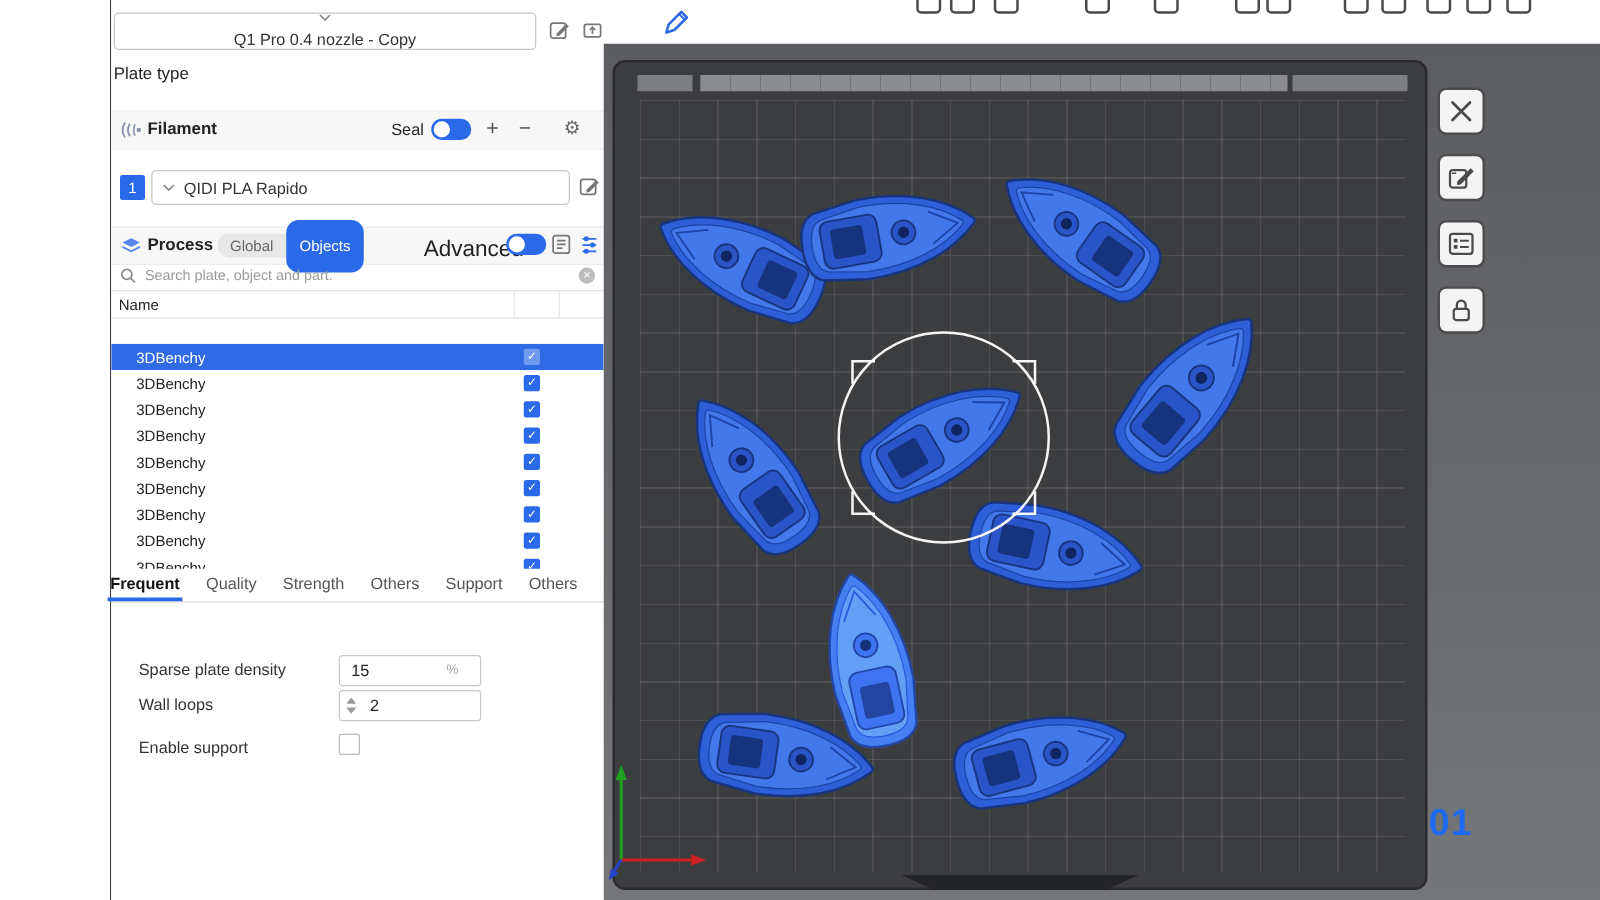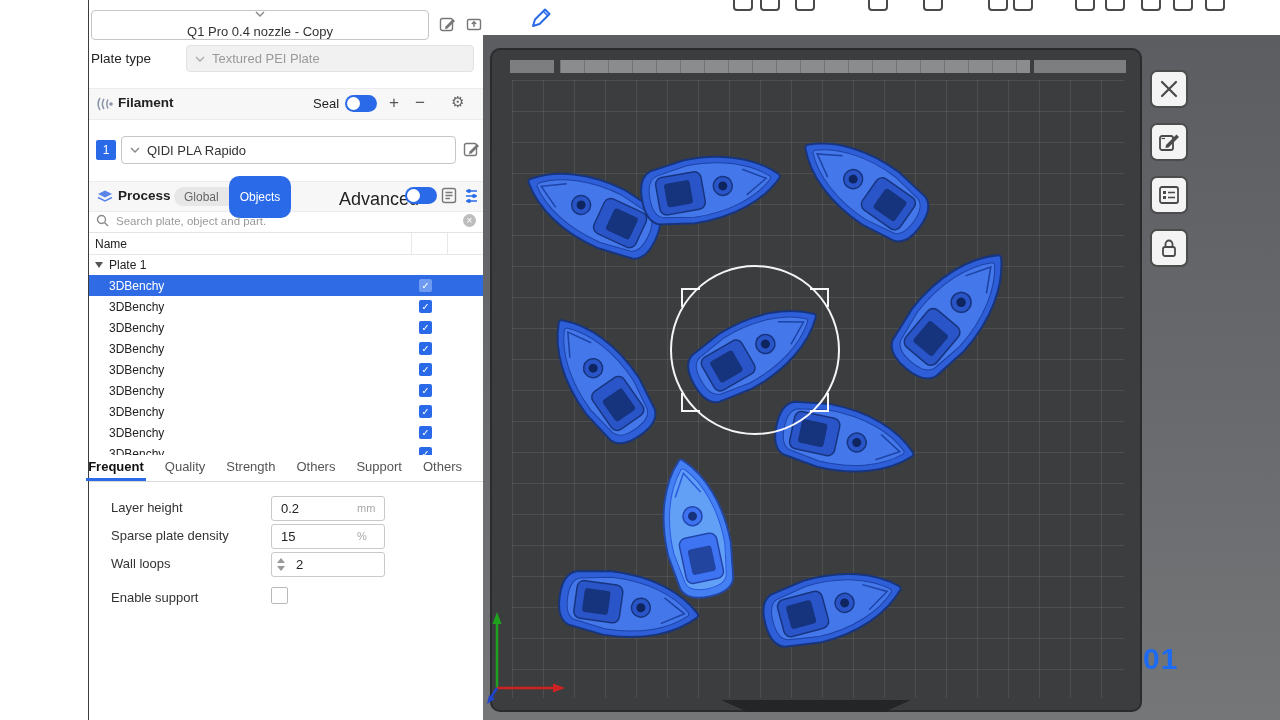--- a/index.html
+++ b/index.html
@@ -137,26 +137,20 @@
         </svg>
     </button>
     <button class="icon-btn sync-preset">
       <svg width="18" height="18">
           <rect x="2.5" y="4.5" width="13" height="10" rx="1.5" fill="none" stroke="#777" stroke-width="1.4"></rect>
           <path d="M9 12 V7 M6.8 9 L9 6.8 L11.2 9" stroke="#777" fill="none" stroke-width="1.4"></path>
         </svg>
     </button>
 
     <div class="plate-type-label">Plate type</div>
-    <div class="select plate-type-select">
-      <svg width="10" height="6">
-          <path d="M1 1 L5 5 L9 1" stroke="#aaa" fill="none" stroke-width="1.4"></path>
-        </svg>
-      <span>Textured PEI Plate</span>
-    </div>
 
     <div class="band band-filament">
       <svg style="position:absolute;left:7px;top:7px" width="18" height="16">
         <path d="M4 14 C1.5 10 1.5 6 4 2 M8 13 C6 10 6 6 8 3 M12 12.5 C10.7 10 10.7 6 12 3.5" stroke="#8a93a8" fill="none" stroke-width="1.5"></path>
         <circle cx="15" cy="8" r="1.8" fill="#8a93a8"></circle>
       </svg>
       <span class="title">Filament</span>
       <span class="seal-label">Seal</span>
       <div class="toggle seal-toggle">
           <div class="knob"></div>
@@ -219,26 +213,20 @@
         </svg>
       <input placeholder="Search plate, object and part." style="">
       <span class="clear-ic">×</span>
     </div>
 
     <div class="tree-header">
       <span class="th-label">Name</span>
       <span class="th-div" style="left:322px"></span>
       <span class="th-div" style="left:358px"></span>
     </div>
-    <div class="plate-row">
-      <svg width="8" height="6">
-          <path d="M0 0 L8 0 L4 6 Z" fill="#555"></path>
-        </svg>
-      <span>Plate 1</span>
-    </div>
     <div class="rows" id="rows">
         <div class="row selected">
         <span class="row-label">3DBenchy</span>
         <span class="cbx"></span>
       </div>
         <div class="row">
         <span class="row-label">3DBenchy</span>
         <span class="cbx"></span>
       </div>
         <div class="row">
@@ -273,25 +261,20 @@
 
     <div class="tabs">
       <span class="tab active">Frequent</span>
       <span class="tab">Quality</span>
       <span class="tab">Strength</span>
       <span class="tab">Others</span>
       <span class="tab">Support</span>
       <span class="tab">Others</span>
     </div>
 
-    <div class="form-row" style="top:496px">
-      <span class="f-label">Layer height</span>
-      <input class="f-input" value="0.2" style="">
-      <span class="f-unit">mm</span>
-    </div>
     <div class="form-row" style="top:524px">
       <span class="f-label">Sparse plate density</span>
       <input class="f-input" value="15" style="">
       <span class="f-unit">%</span>
     </div>
     <div class="form-row" style="top:552px">
       <span class="f-label">Wall loops</span>
       <input class="f-input spin" value="2" style="">
       <span class="spin-arrows">
           <span class="tri up"></span>

